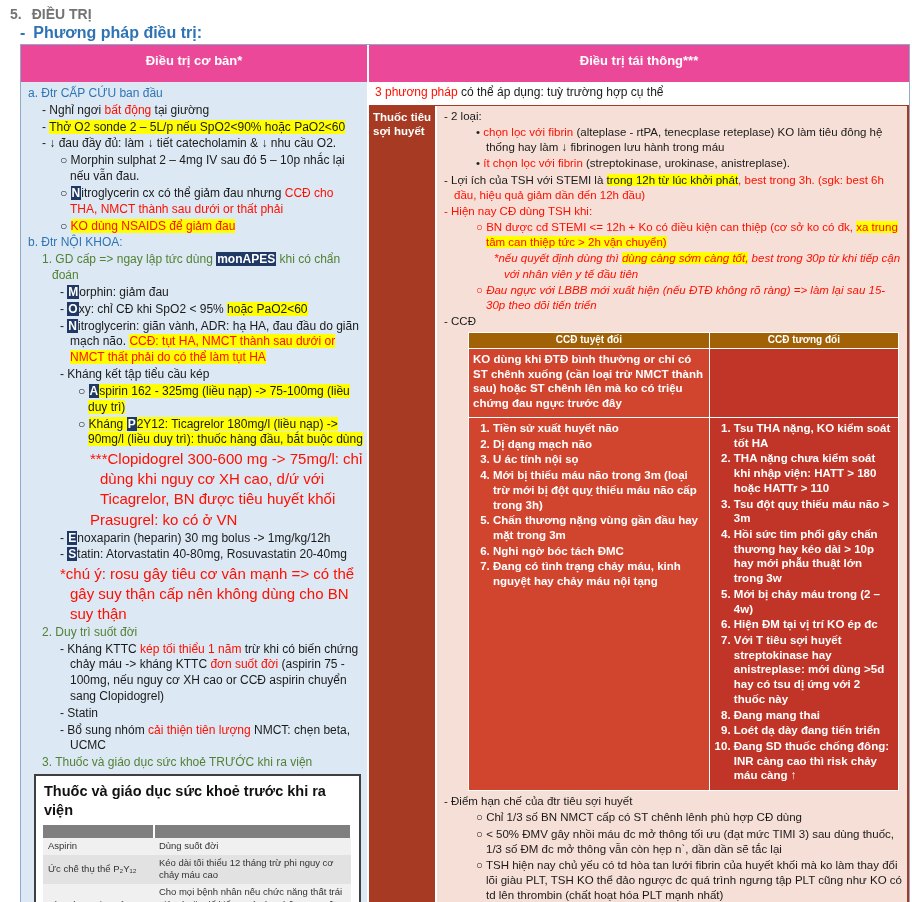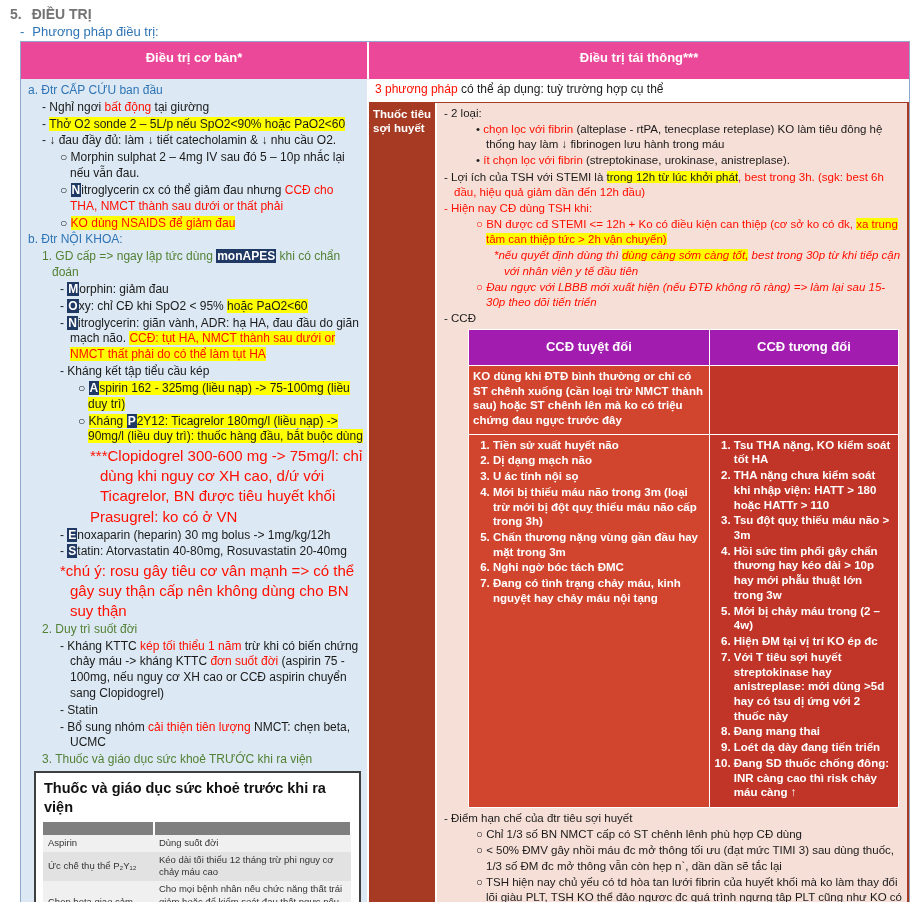--- a/index.html
+++ b/index.html
@@ -2,21 +2,21 @@
 <html><head>
 <meta charset="utf-8">
 <style>
   * { box-sizing: border-box; margin: 0; padding: 0; }
   html,body { width: 912px; height: 902px; overflow: hidden; background:#fff;
     font-family: "Liberation Sans", sans-serif; color:#1a1a1a; }
   .page { position: relative; width: 912px; height: 902px; }
 
   .h1 { padding: 6px 0 2px 10px; font-size: 14px; font-weight: bold; color:#737373; }
   .h1 .num { margin-right: 10px; }
-  .h2 { padding: 0 0 2px 20px; font-size: 13px; color:#2E74B5; }
+  .h2 { padding: 0 0 2px 20px; font-size: 16px; color:#2E74B5;font-weight:bold; }
   .h2 .dash { margin-right: 8px; }
 
   .main { margin-left: 20px; width: 890px; display: grid;
     grid-template-columns: 348px 1fr; border: 1px solid #8EA9C9; }
 
   .col-head { background:#ec4899; color:#fff; font-weight:bold; font-size:13px;
     text-align:center; padding: 8px 4px 14px 4px; }
   .col-head.left { border-right: 2px solid #fff; }
 
   .left-col { background:#DCE9F4; border-right:2px solid #fff; padding: 4px 4px 8px 5px;
@@ -55,21 +55,21 @@
     border-bottom: 1px solid #A63A22; }
   .section { display: grid; grid-template-columns: 66px 1fr; }
   .sec-label { background:#A63A22; color:#fff; font-weight: bold; font-size: 11.5px;
     padding: 4px 2px 0 4px; line-height: 1.25; }
   .sec-content { background:#F6DFD7; padding: 3px 4px 3px 5px; border-left: 2px solid #fff;
     border-right: 2px solid #A63A22; }
 
   
   table.ccd { border-collapse: collapse; margin: 3px 0 3px 26px; width: calc(100% - 30px);
     color:#fff; font-weight: bold; font-size: 11.5px; line-height: 1.28; }
-  table.ccd th { background:#a21caf; border: 1.5px solid #fff; padding: 9px 2px; font-size: 13px; }
+  table.ccd th { background:#a16207; border: 1.5px solid #fff; padding: 1px 2px; font-size: 10px; }
   table.ccd td { vertical-align: top; border: 1.5px solid #fff; padding: 3px 4px 6px 4px; }
   table.ccd td.abs { background:#D1452F; width: 56%; }
   table.ccd td.rel { background:#C03527; }
   table.ccd ol { margin: 0; padding-left: 20px; }
   table.ccd li { margin-bottom: 1px; }
 </style>
 </head>
 <body>
 
 <div class="page">

